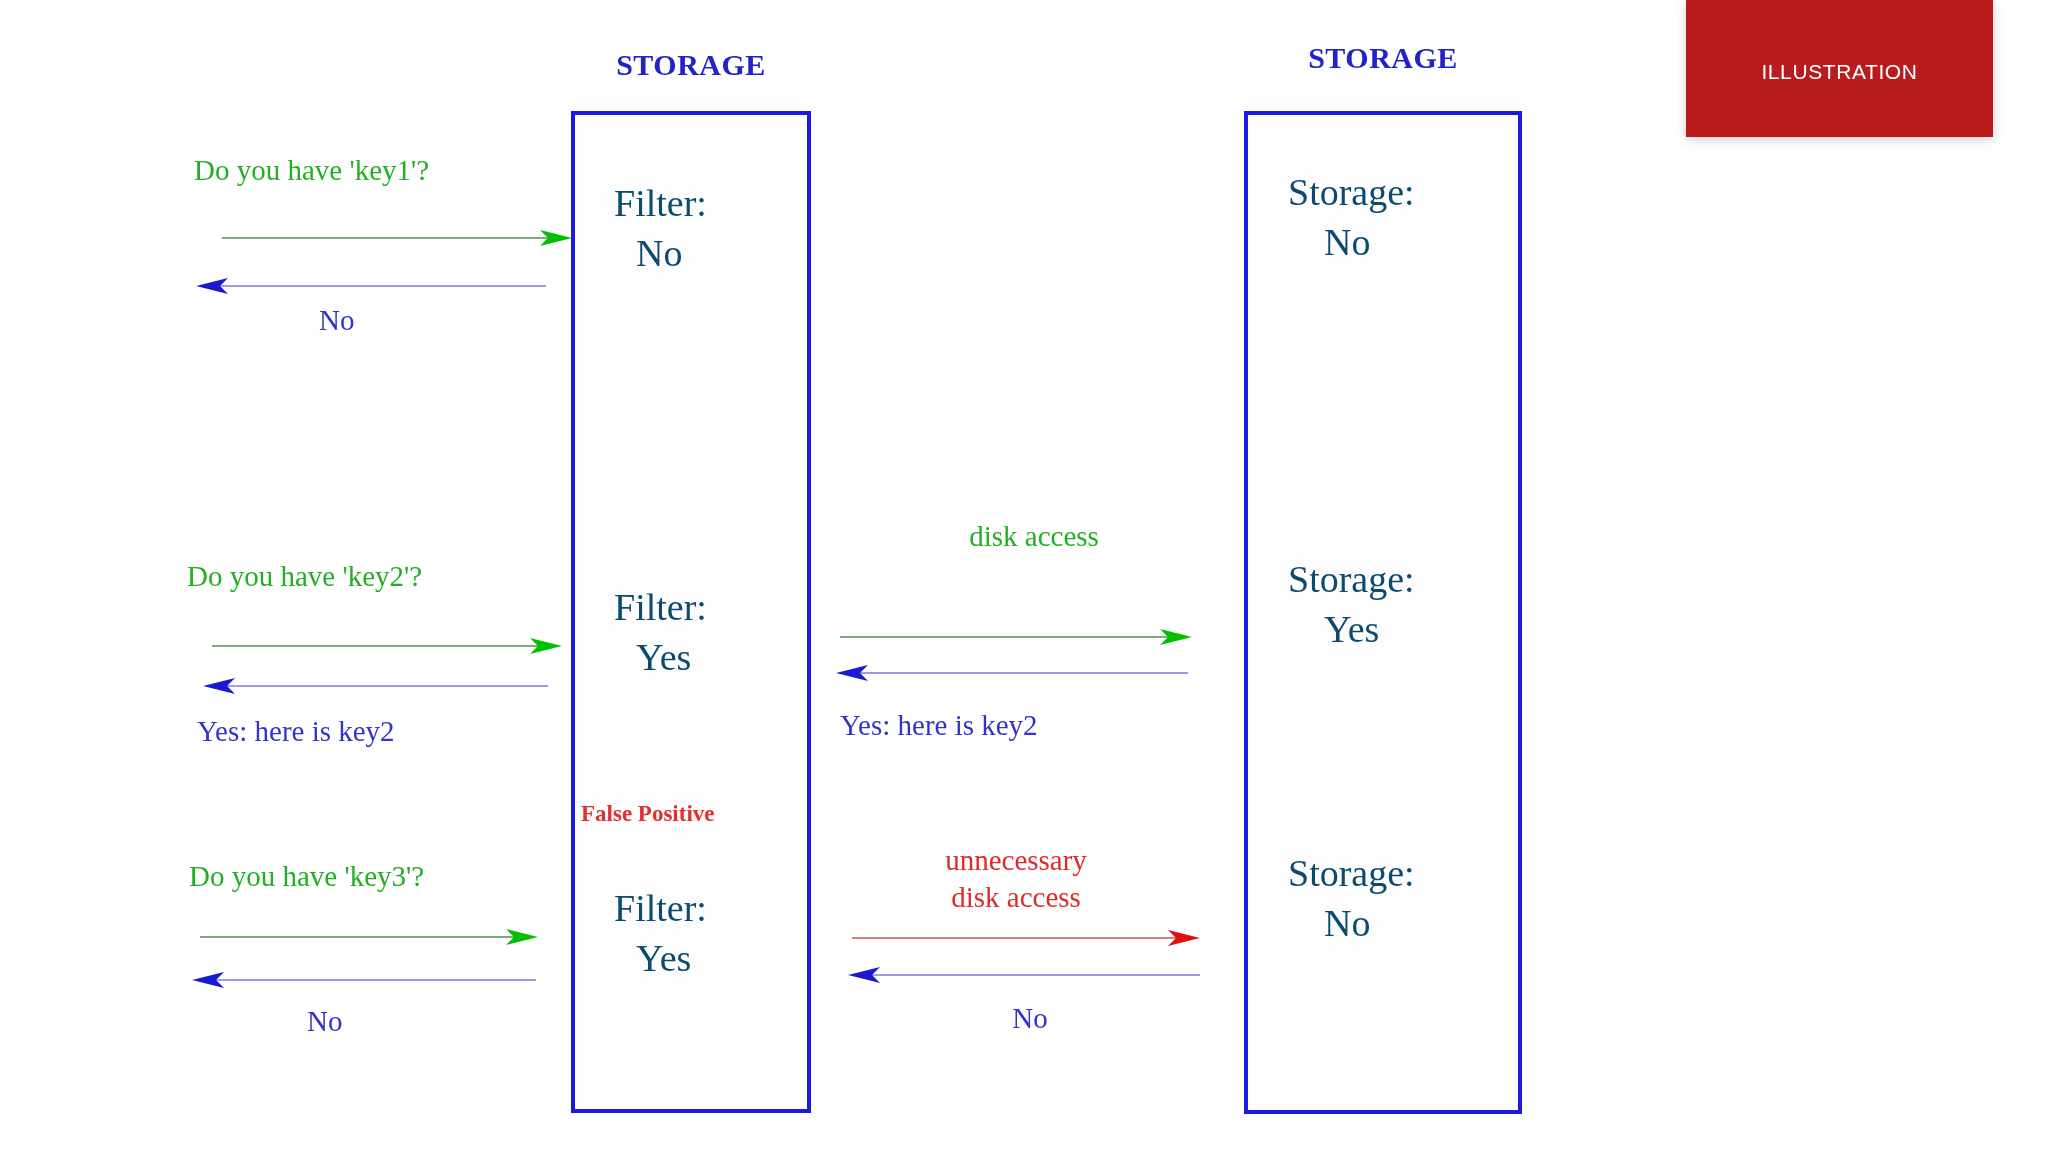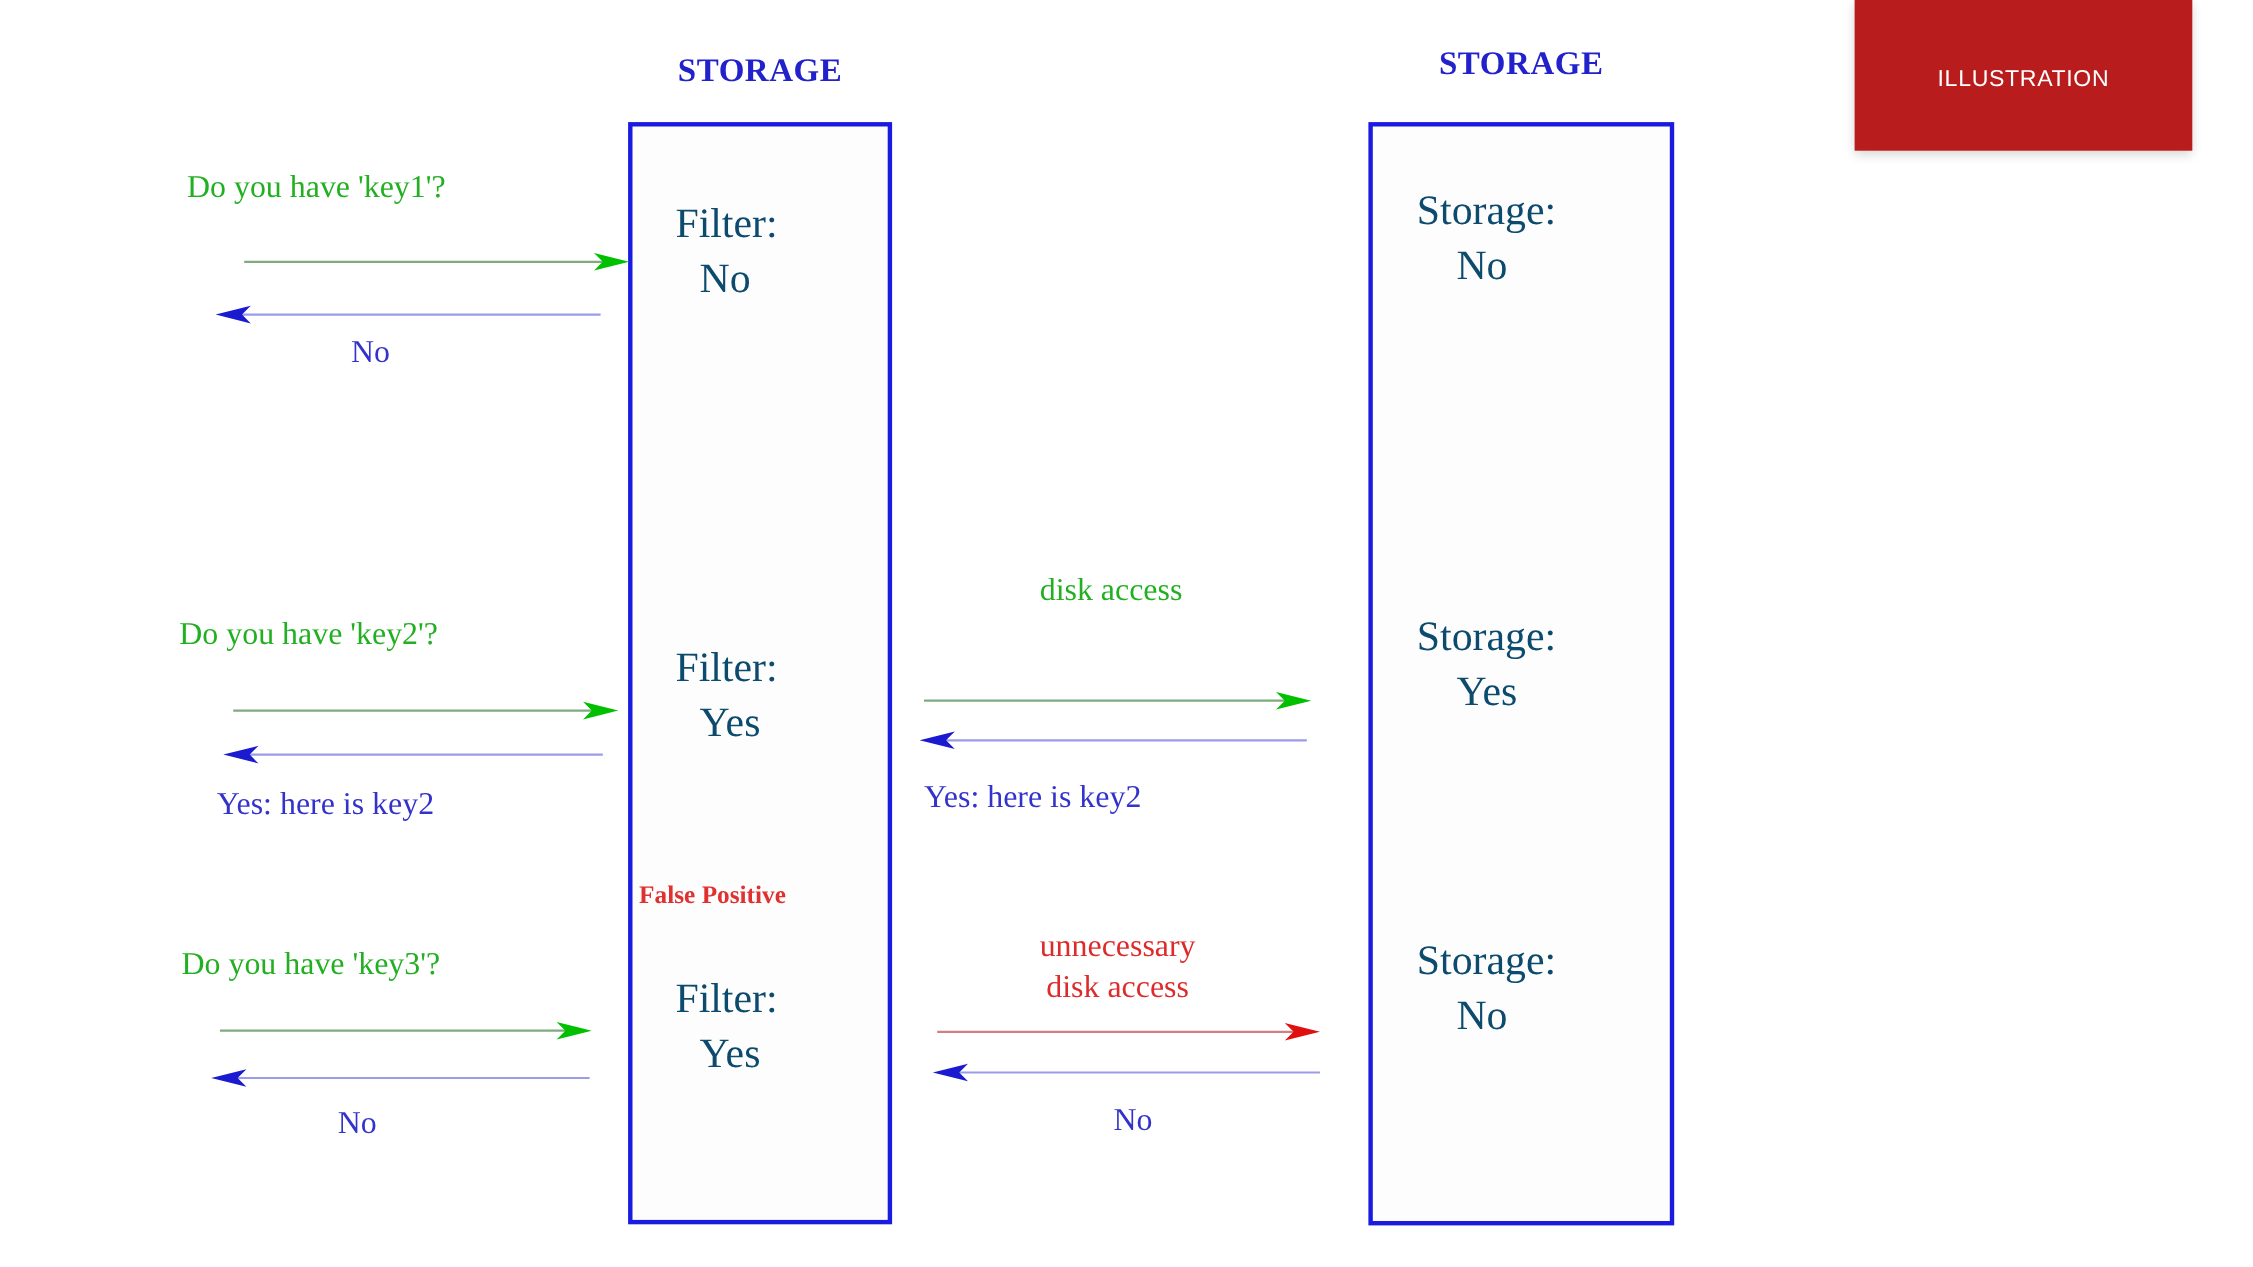--- a/index.html
+++ b/index.html
@@ -89,21 +89,21 @@
   #storage-entry-3 { left: 1288px; top: 848px; }
   #storage-entry-3 .l2 { padding-left: 36px; }
 
   
   .msg {
     position: absolute;
     font-family: "Liberation Serif", "DejaVu Serif", serif;
     white-space: nowrap;
     line-height: 1.28;
   }
-  .msg.query  { color: #22b022; font-size: 29px; }
+  .msg.query  { color: #22b022; font-size: 29px; margin-left: 24px; }
   .msg.reply  { color: #3333cc; font-size: 29px; }
   .msg.bad    { color: #dd2b2b; font-size: 29px; }
   .msg.center { text-align: center; }
 
   
   #q-key1      { left: 170px; top: 152px; }
   #a-key1      { left: 319px; top: 302px; }
   #q-key2      { left: 163px; top: 558px; }
   #a-key2      { left: 197px; top: 713px; }
   #q-key3      { left: 165px; top: 858px; }

